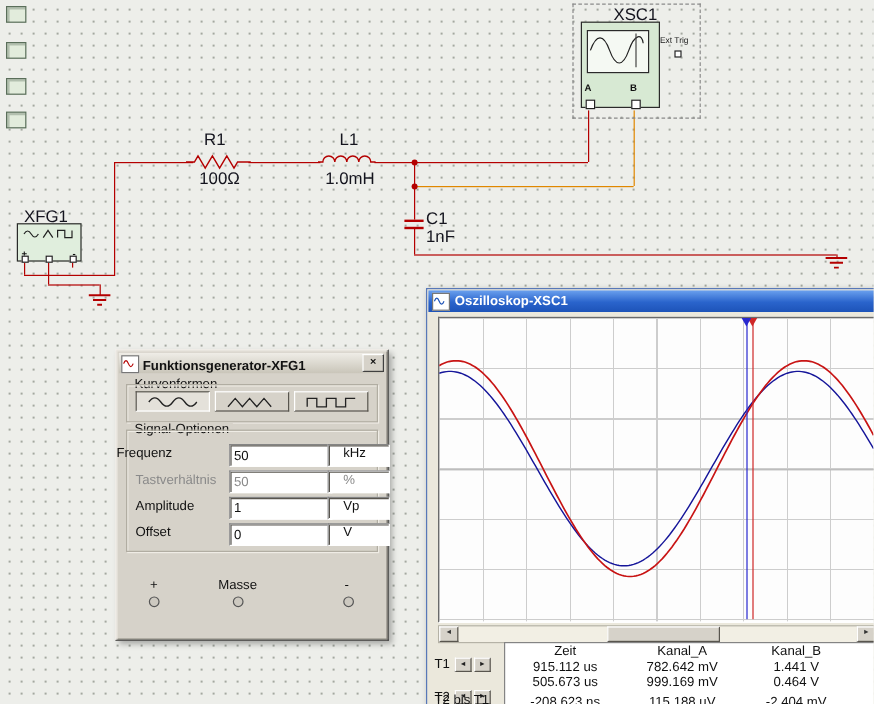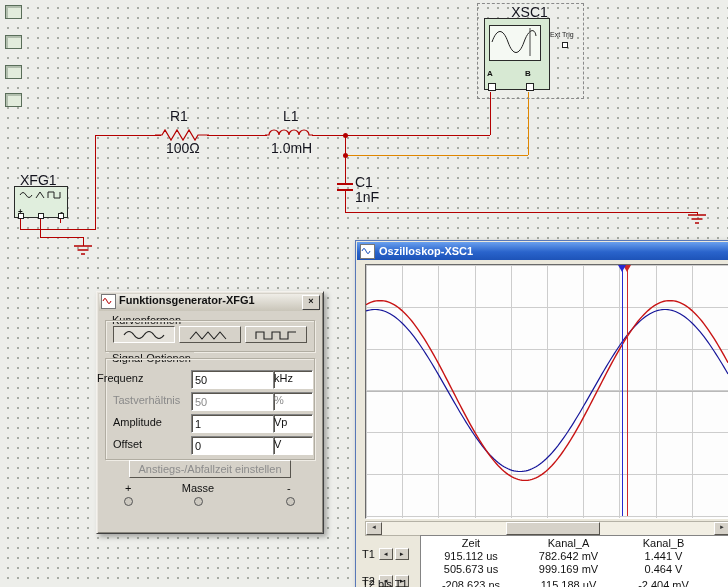--- a/index.html
+++ b/index.html
@@ -26,38 +26,38 @@
   .abmini{position:absolute;font-size:8px;font-weight:bold;color:#111;}
   #xsc1-exttrig{position:absolute;left:550px;top:31px;font-size:7px;color:#222;white-space:nowrap;}
   
   #xfg1-body{position:absolute;left:14px;top:186px;width:52px;height:30px;background:#e0eedd;border:1px solid #2a2a2a;}
   .pm{position:absolute;bottom:1px;font-size:8px;font-weight:bold;color:#111;}
   
   #fgen{position:absolute;left:96px;top:291px;width:226px;height:241px;background:#d6d2c9;
     border:1px solid #f4f2ee;border-right-color:#404040;border-bottom-color:#404040;
     box-shadow:inset 1px 1px 0 #e9e6df,inset -1px -1px 0 #8a877e,3px 3px 5px rgba(0,0,0,.3);}
   #fgen-title{position:absolute;left:2px;top:2px;width:220px;height:17px;
-    background:linear-gradient(#efede7,#c9c5b9);display:flex;align-items:flex-start;}
+    background:linear-gradient(#efede7,#c9c5b9);display:flex;align-items:flex-end;}
   #fgen-title .txt{font-weight:bold;color:#111;margin-left:3px;}
   .winicon{width:13px;height:13px;margin-left:2px;background:#fff;border:1px solid #777;position:relative;}
   #fgen-close{position:absolute;right:3px;top:3px;width:16px;height:13px;background:#d6d2c9;
     border:1px solid #fff;border-right-color:#404040;border-bottom-color:#404040;
     font-size:9px;line-height:11px;text-align:center;font-weight:bold;color:#111;cursor:default;}
   .groupbox{position:absolute;border:1px solid #b1ada2;box-shadow:inset 1px 1px 0 #efece5,1px 1px 0 #efece5;}
   .grouplabel{position:absolute;background:#d6d2c9;padding:0 3px;color:#111;}
   .wavebtn{position:absolute;width:62px;height:17px;background:#d6d2c9;
     border:1px solid #fff;border-right-color:#58554e;border-bottom-color:#58554e;}
   .wavebtn.pressed{background:#e4e1da;border:1px solid #58554e;border-right-color:#fff;border-bottom-color:#fff;}
   .wavebtn svg{position:absolute;left:9px;top:3px;}
   .frow-label{position:absolute;color:#111;}
   .frow-label.dis,.fld.dis,.unit.dis{color:#8a8a8a;}
   .fld{position:absolute;width:78px;height:17px;background:#fff;color:#111;font-size:11px;
     font-family:"Liberation Sans",sans-serif;border:1px solid #848484;
     border-right-color:#fff;border-bottom-color:#fff;box-shadow:inset 1px 1px 0 #58554e;padding:0 3px;}
-  .unit{position:absolute;width:38px;height:17px;background:#fff;color:#111;line-height:15px;padding-left:0;
+  .unit{position:absolute;width:38px;height:17px;background:#fff;color:#111;line-height:15px;padding-left:12px;
     border:1px solid #848484;border-right-color:#fff;border-bottom-color:#fff;box-shadow:inset 1px 1px 0 #58554e;}
   #rise-btn{position:absolute;left:32px;top:168px;width:162px;height:18px;background:#d6d2c9;color:#8c8c8c;
     border:1px solid #fff;border-right-color:#58554e;border-bottom-color:#58554e;
     font-family:"Liberation Sans",sans-serif;font-size:11px;}
   .termlbl{position:absolute;top:190px;color:#111;}
   .termcirc{position:absolute;top:205px;width:7px;height:7px;border:1px solid #555;border-radius:50%;background:#cdc9c0;}
   
   #scope{position:absolute;left:355px;top:240px;width:378px;height:350px;background:#ebe8dc;
     border:1px solid #5878b8;box-shadow:2px 2px 5px rgba(0,0,0,.3);}
   #scope-title{position:absolute;left:1px;top:1px;width:376px;height:18px;
@@ -220,21 +220,20 @@
   <div class="unit dis" style="left:176px;top:100px">%</div>
 
   <span class="frow-label" style="left:16px;top:124px">Amplitude</span>
   <input class="fld" style="left: 94px; top: 122px;" value="1">
   <div class="unit" style="left:176px;top:122px">Vp</div>
 
   <span class="frow-label" style="left:16px;top:146px">Offset</span>
   <input class="fld" style="left: 94px; top: 144px;" value="0">
   <div class="unit" style="left:176px;top:144px">V</div>
 
-  <button id="rise-btn">Anstiegs-/Abfallzeit einstellen</button>
 
   <span class="termlbl" style="left:28px">+</span>
   <span class="termlbl" style="left:80px;width:42px;text-align:center">Masse</span>
   <span class="termlbl" style="left:190px">-</span>
   <div class="termcirc" style="left:27px"></div>
   <div class="termcirc" style="left:97px"></div>
   <div class="termcirc" style="left:189px"></div>
 </div>
 
 <div id="scope">

